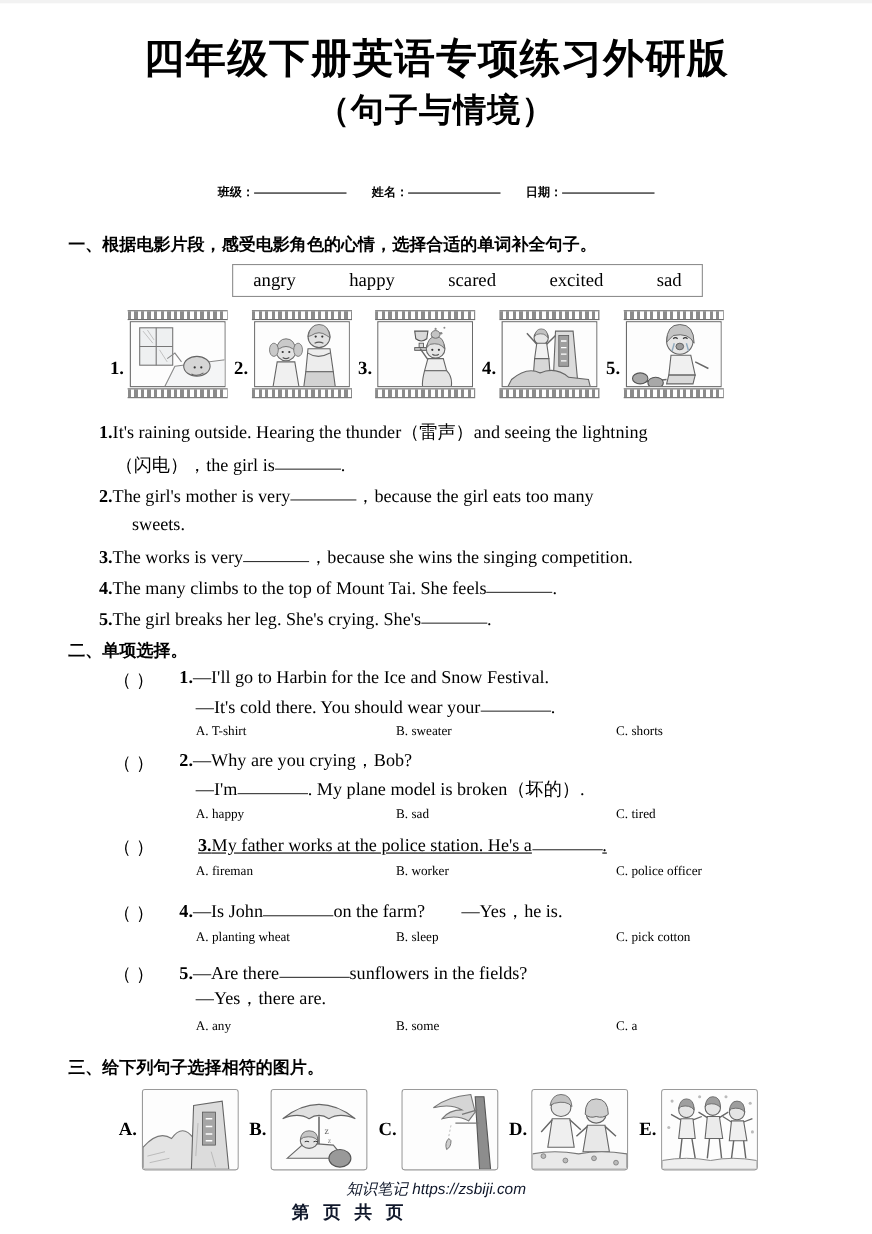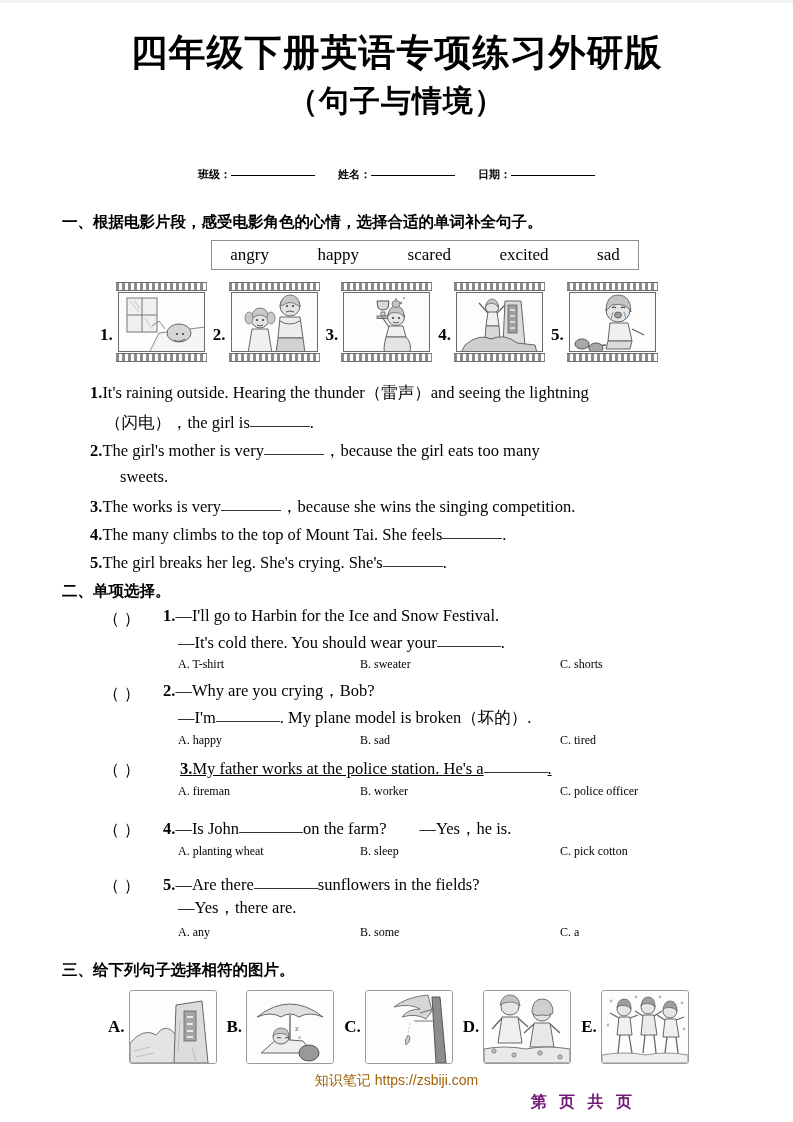--- a/index.html
+++ b/index.html
@@ -225,33 +225,34 @@
 
   
   .footer-watermark {
     position: absolute;
     left: 0;
     top: 1072px;
     width: 793px;
     text-align: center;
     font-family: "Liberation Sans", sans-serif;
     font-size: 14px;
-    color: #a16207;
-    white-space: nowrap;
+    color: #0f172a;
+    white-space: nowrap;
+    font-style: italic;
   }
   .footer-page {
     position: absolute;
     left: 0;
     top: 1092px;
     width: 636px;
-    text-align: right;
+    text-align: center;
     font-family: "Liberation Sans", sans-serif;
     font-size: 16px;
     font-weight: bold;
-    color: #701a75;
+    color: #0f172a;
     letter-spacing: 4px;
     white-space: nowrap;
   }
 </style>
 </head>
 <body>
 
 <div class="page">
 
   <div class="title-wrap">

